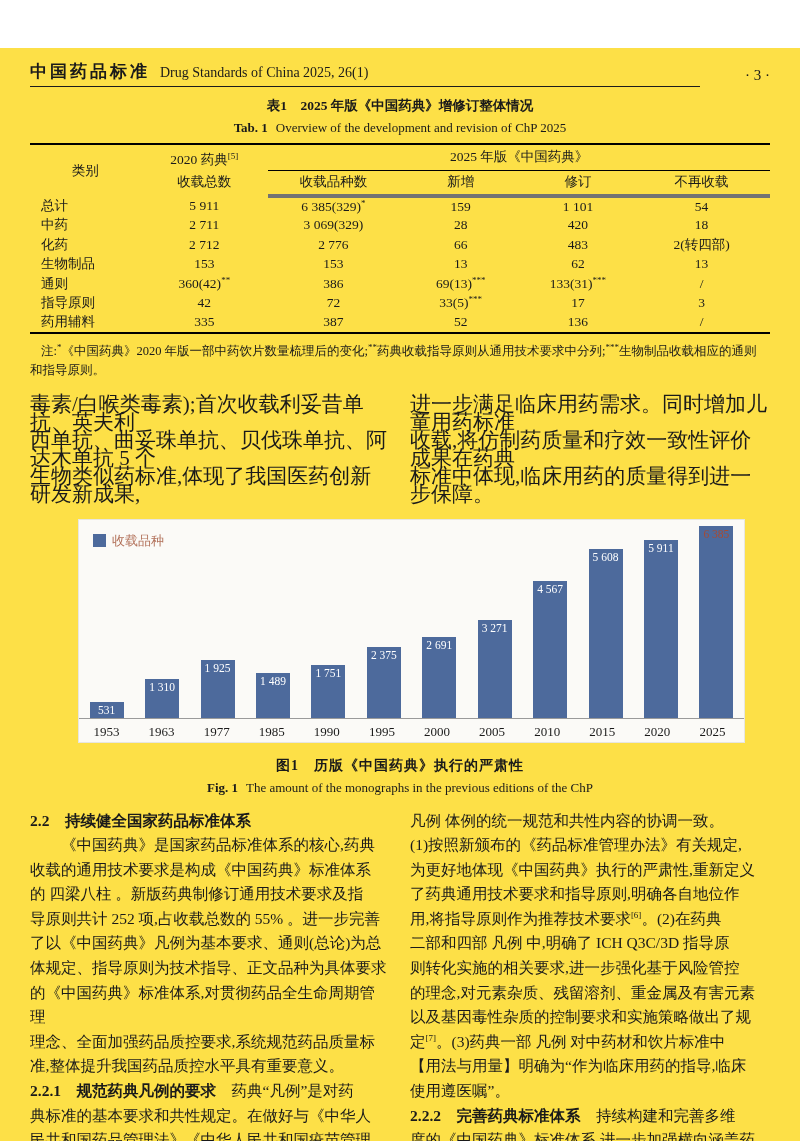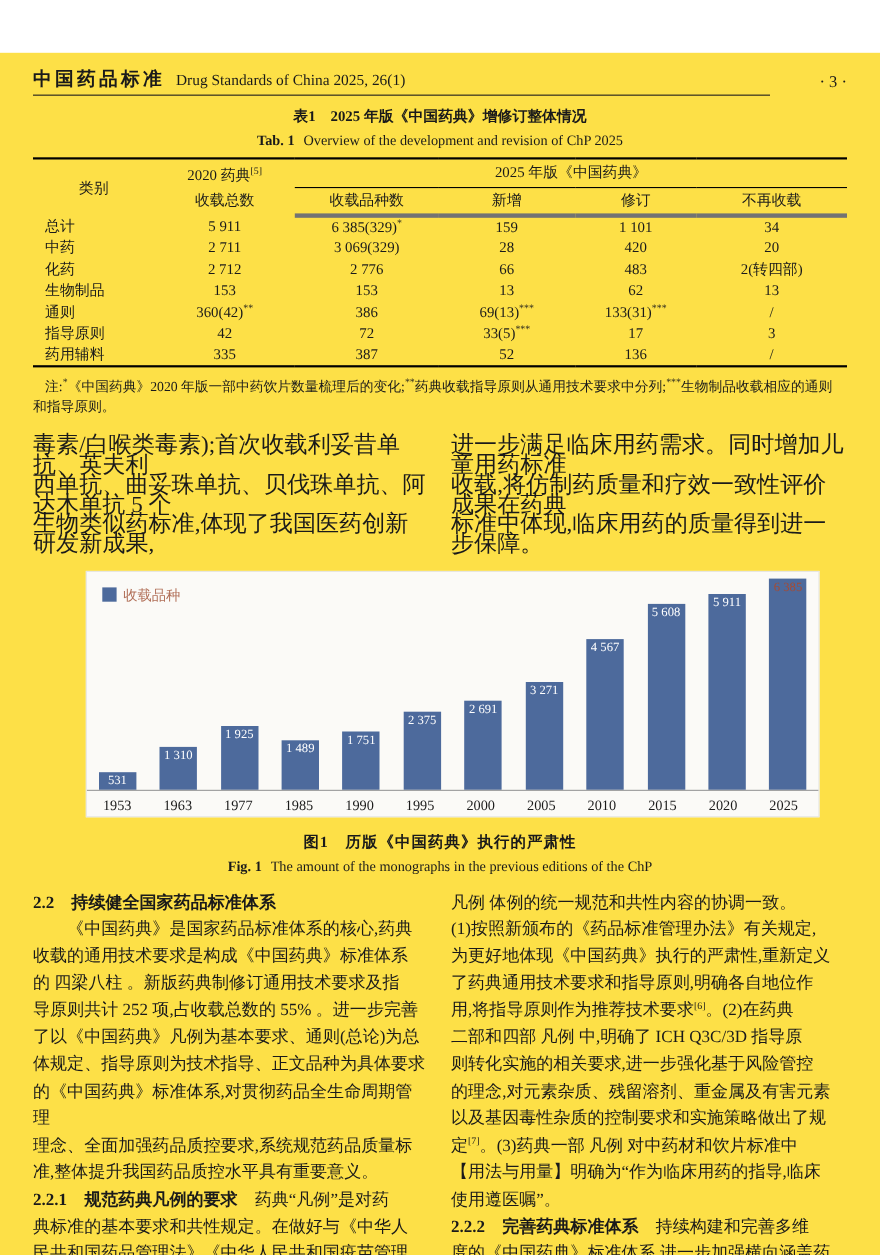--- a/index.html
+++ b/index.html
@@ -106,29 +106,29 @@
         <th>不再收载</th>
       </tr>
     </thead>
     <tbody>
         <tr>
           <td class="cat">总计</td>
           <td>5 911</td>
           <td>6 385(329)<sup>*</sup></td>
           <td>159</td>
           <td>1 101</td>
-          <td>34</td>
+          <td>54</td>
         </tr>
         <tr>
           <td class="cat">中药</td>
           <td>2 711</td>
           <td>3 069(329)</td>
           <td>28</td>
           <td>420</td>
-          <td>20</td>
+          <td>18</td>
         </tr>
         <tr>
           <td class="cat">化药</td>
           <td>2 712</td>
           <td>2 776</td>
           <td>66</td>
           <td>483</td>
           <td>2(转四部)</td>
         </tr>
         <tr>

